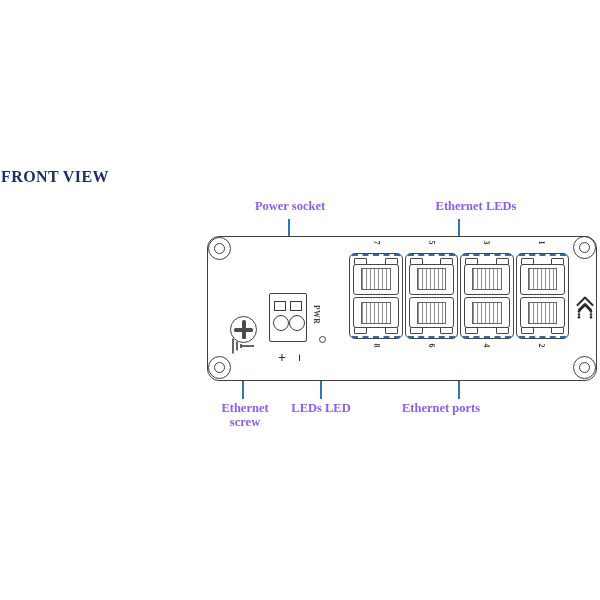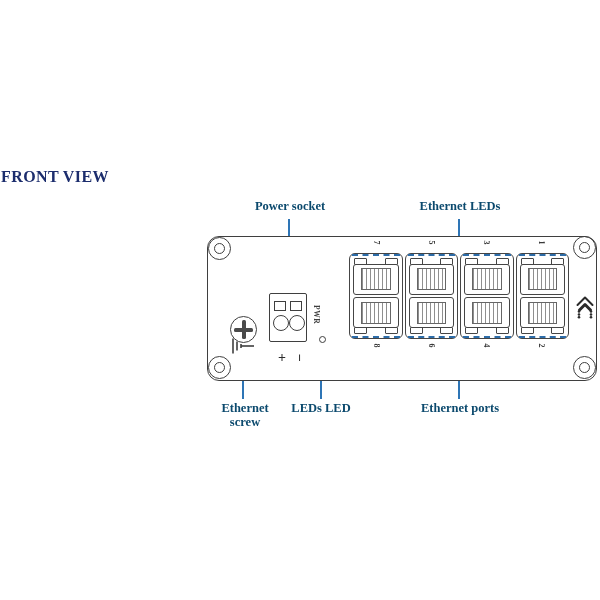--- a/index.html
+++ b/index.html
@@ -7,28 +7,28 @@
     position:relative;width:600px;height:600px;background:#ffffff;overflow:hidden;
     font-family:Liberation Serif, serif;
   }
   
   .front-title{
     position:absolute;left:1px;top:168px;font-size:16px;font-weight:700;
     color:#1c2d6d;letter-spacing:.4px;
   }
   
   .callout{
-    position:absolute;font-size:12.5px;font-weight:700;color:#0c4a6e;
+    position:absolute;font-size:12.5px;font-weight:700;color:#8b5cf6;
     text-align:center;line-height:1.15;
   }
   .lbl-power-socket{left:240px;top:199px;width:100px;}
-  .lbl-ethernet-leds{left:410px;top:199px;width:100px;}
+  .lbl-ethernet-leds{left:426px;top:199px;width:100px;}
   .lbl-grounding{left:205px;top:401px;width:80px;}
   .lbl-power-led{left:281px;top:401px;width:80px;}
-  .lbl-ethernet-ports{left:400px;top:401px;width:120px;text-align:center;}
+  .lbl-ethernet-ports{left:381px;top:401px;width:120px;text-align:center;}
   
   .cline{position:absolute;width:2px;background:#2e75b6;}
   .cl-power-socket{left:288px;top:219px;height:82px;}
   .cl-ethernet-leds{left:458px;top:219px;height:35px;}
   .cl-grounding{left:242px;top:331px;height:68px;}
   .cl-power-led{left:320px;top:344px;height:55px;}
   .cl-ethernet-ports{left:458px;top:341px;height:58px;}
   
   .panel{
     position:absolute;left:207px;top:236px;width:390px;height:145px;

